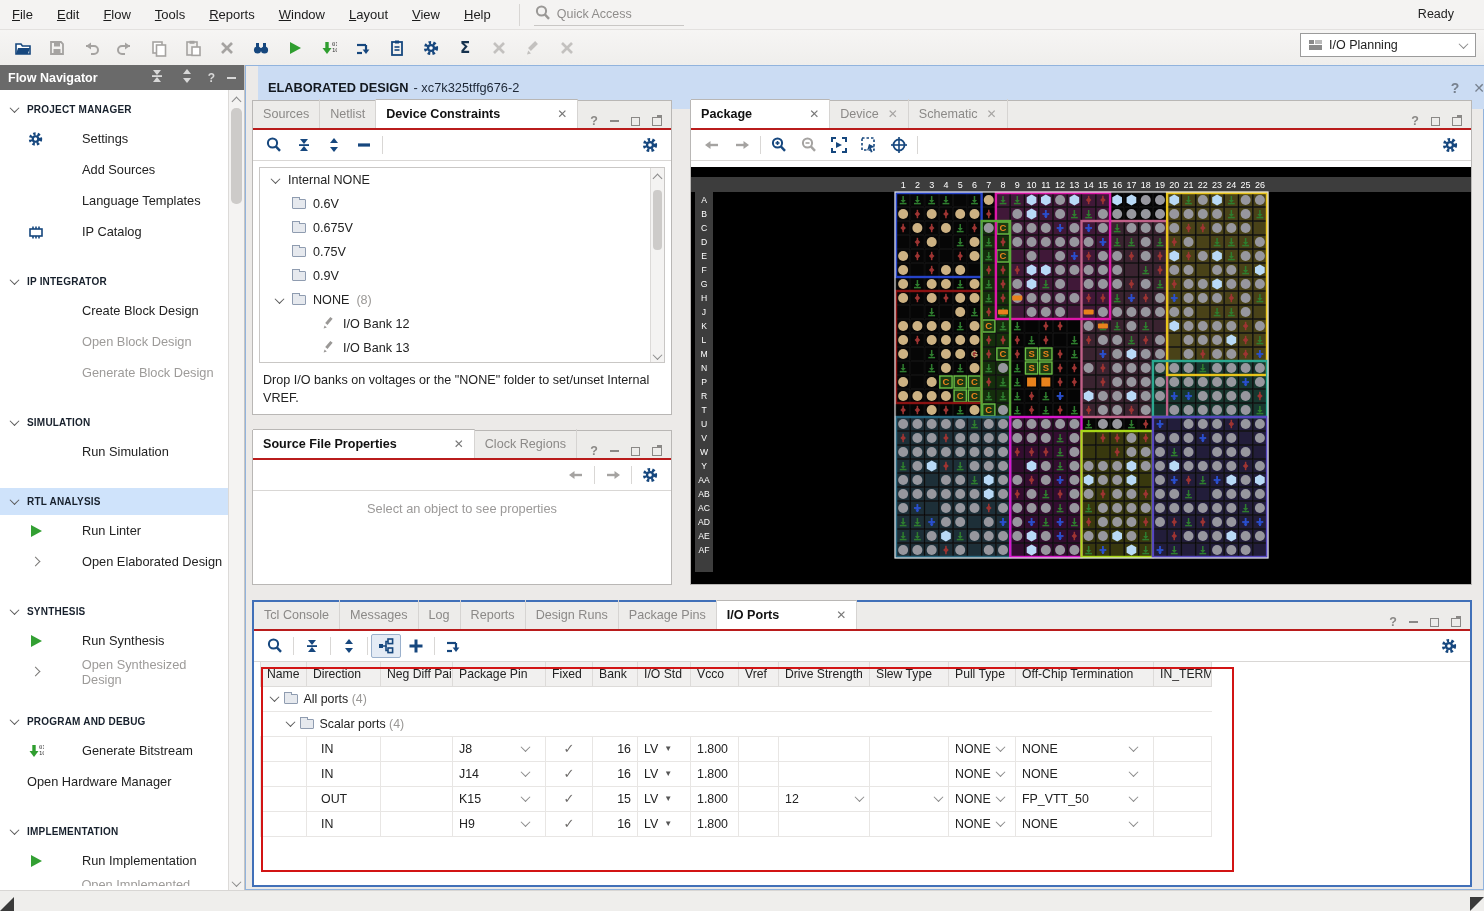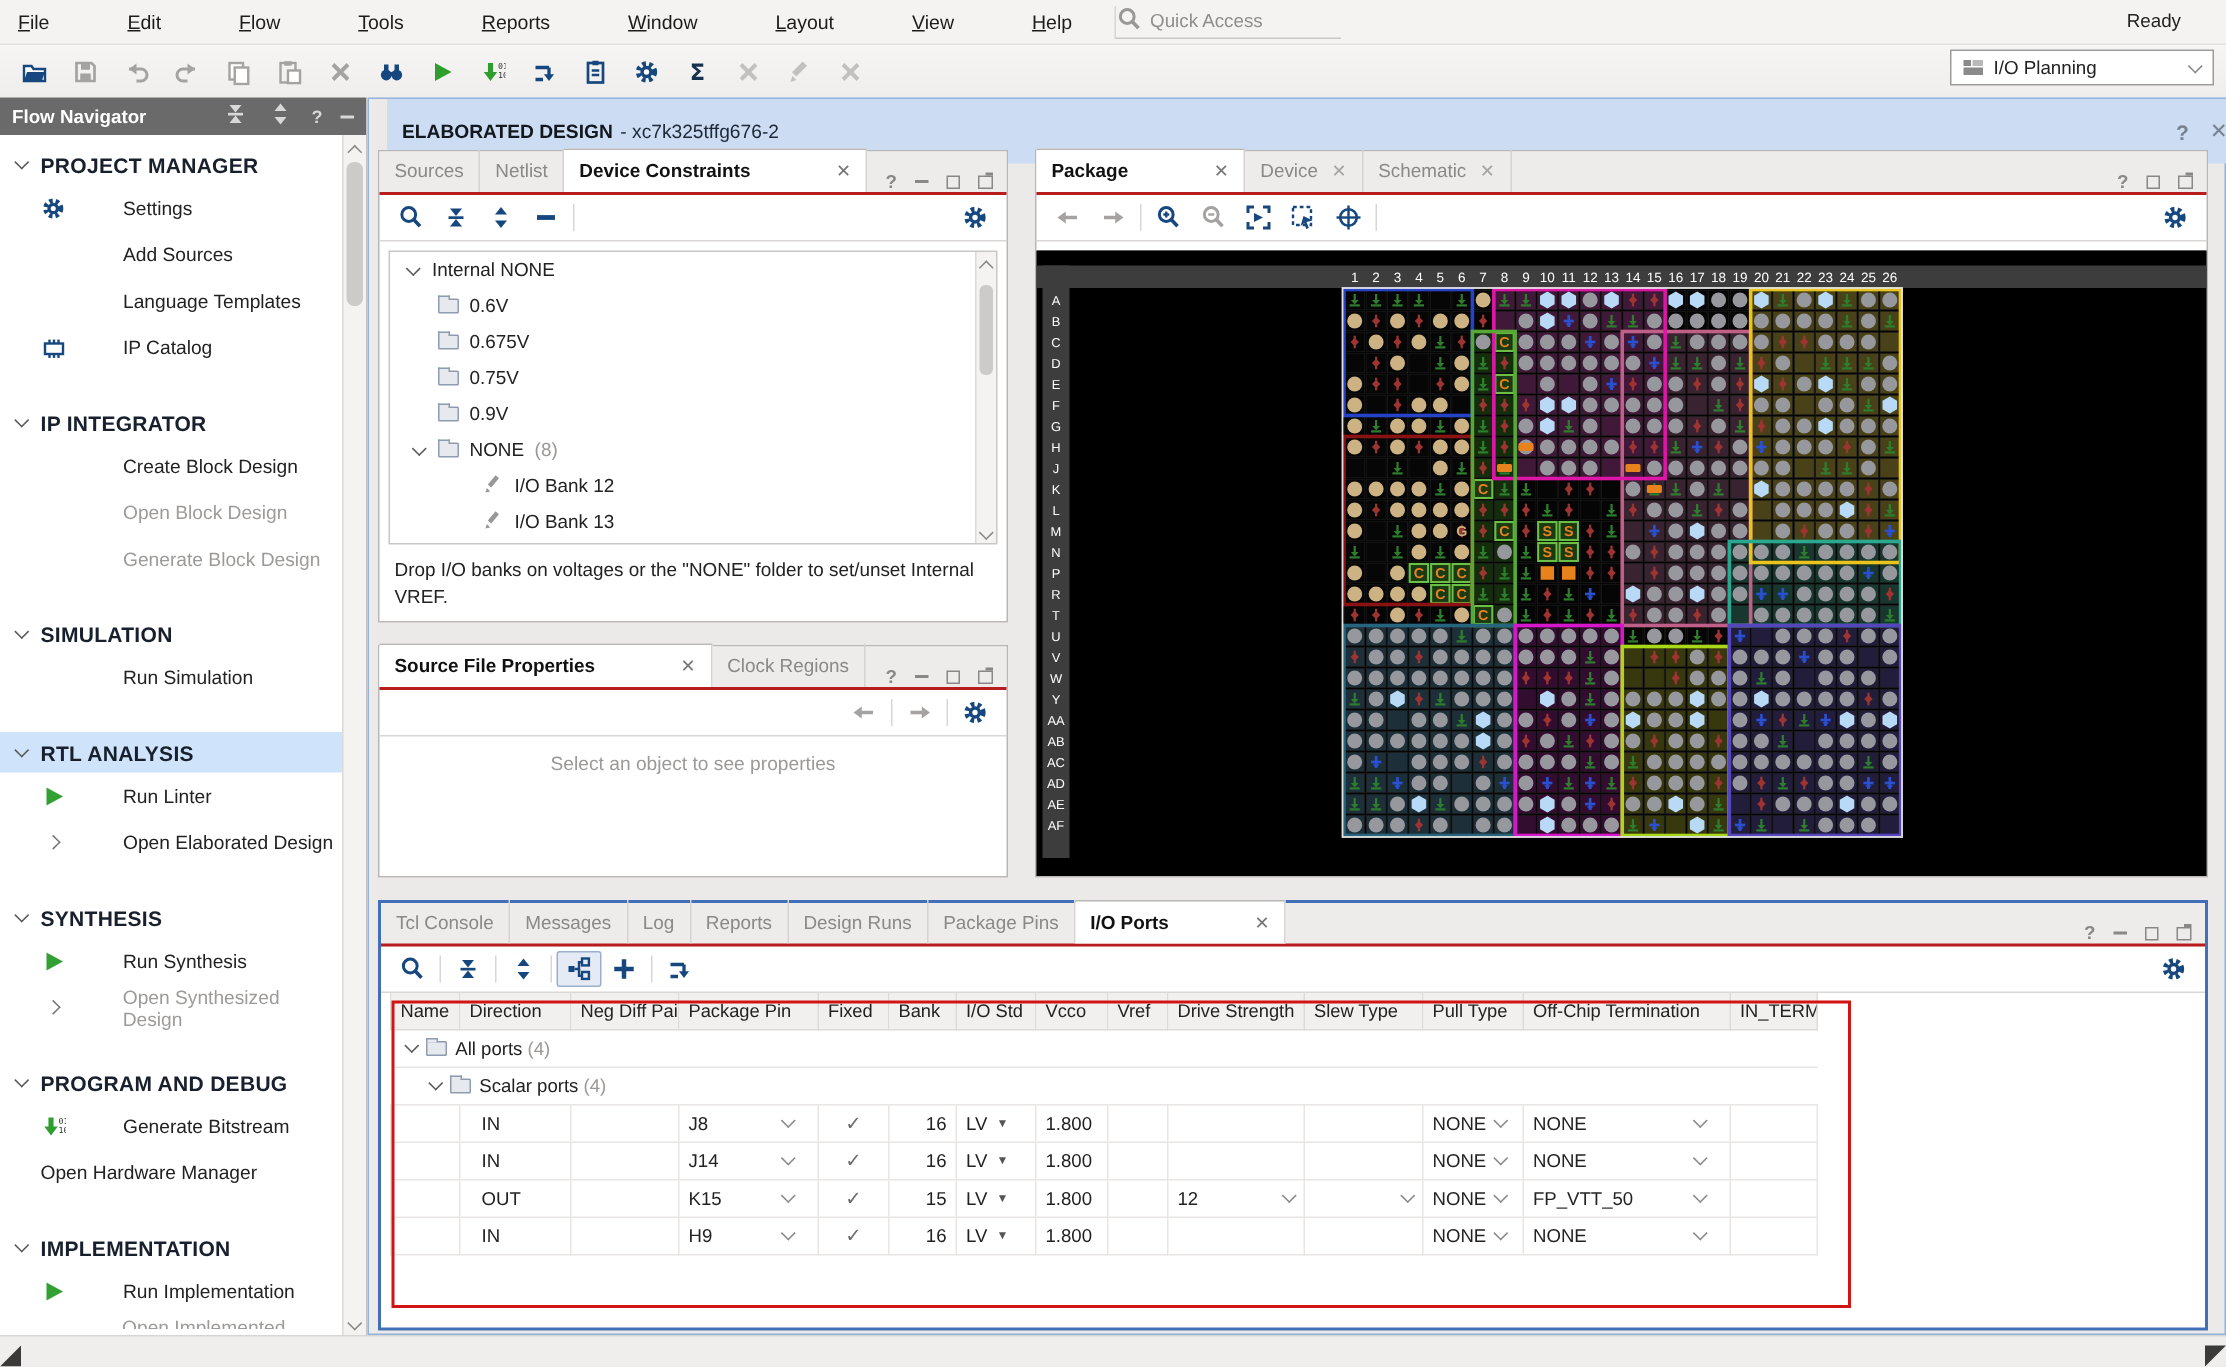--- a/index.html
+++ b/index.html
@@ -7,21 +7,21 @@
   body {
     width:1484px; height:911px; position:relative; overflow:hidden;
     font-family:"Liberation Sans","DejaVu Sans",sans-serif;
     font-size:12.5px; color:#333; background:#eceae8;
   }
   
   .menubar { position:absolute; left:0; top:0; width:1484px; height:30px;
     background:#f4f3f2; display:flex; align-items:center; border-bottom:1px solid #e3e1df; }
   .menu-item { padding:2px 12px; font-size:13px; color:#1c1c1c; cursor:default; }
   .menu-item::first-letter { text-decoration:underline; }
-  .qa-wrap { display:flex; align-items:center; margin-left:16px; 
+  .qa-wrap { display:flex; align-items:center; margin-left:16px; padding-left:14px;
     border-left:1px solid #d8d6d4; height:22px; }
   .qa-box { display:flex; align-items:center; width:150px; border-bottom:1px solid #c9c7c5; height:22px; }
   .qa-box .qa-text { color:#8f8d8b; font-size:12.5px; margin-left:5px; }
   .menubar-status { position:absolute; right:30px; top:7px; font-size:12.5px; color:#222; }
   
   .toolbar { position:absolute; left:0; top:30px; width:1484px; height:35px;
     background:linear-gradient(#f6f5f4,#efEEec); display:flex; align-items:center; padding-left:6px; }
   .tbtn { width:34px; height:26px; display:flex; align-items:center; justify-content:center; }
   .layout-select { position:absolute; right:8px; top:3px; width:176px; height:24px; background:#fff;
     border:1px solid #9b9b9b; display:flex; align-items:center; padding:0 8px; }
@@ -39,21 +39,21 @@
   
   .flownav { position:absolute; left:0; top:65px; width:245px; height:825px; background:#fff;
     border-right:1px solid #c6c4c2; }
   .fn-header { height:25px; background:#6a6a6a; color:#fff; display:flex; align-items:center;
     padding:0 8px; font-weight:bold; font-size:12.5px; }
   .fn-hicons { margin-left:auto; display:flex; gap:12px; color:#d8d8d8; font-size:12px; align-items:center;}
   .fn-body { position:absolute; left:0; top:25px; right:16px; bottom:4px; overflow:hidden; padding-top:6px; }
   .fn-section { margin-bottom:21px; }
   .fn-sec-head { height:27px; display:flex; align-items:center; padding-left:11px; }
   .fn-sec-head.selected { background:#cfe3fb; }
-  .fn-sec-title { font-weight:bold; font-size:14px; color:#17202c; margin-left:9px; letter-spacing:.2px;}
+  .fn-sec-title { font-weight:bold; font-size:10px; color:#17202c; margin-left:9px; letter-spacing:.2px;}
   .fn-item { height:31px; display:flex; align-items:center; padding-left:27px; font-size:12.8px; color:#222;gap:32px; }
   .fn-item .fi-icon { width:17px; margin-right:6px; display:flex; justify-content:center; }
   .fn-item.disabled { color:#9d9b99; }
   .fn-scroll { position:absolute; right:0; top:25px; width:16px; bottom:0;
     background:#f4f3f2; border-left:1px solid #dcdad8; }
   .fn-scroll .thumb { position:absolute; left:2px; right:2px; top:18px; height:96px; background:#cdcbc9; border-radius:5px;}
   .scroll-arrow { position:absolute; left:4px; width:8px; height:8px; }
   
   .workspace { position:absolute; left:245px; top:65px; width:1239px; height:825px;
     background:#eceae8; border:1px solid #91b3dd; }
@@ -111,21 +111,21 @@
   .statusbar { position:absolute; left:0; top:890px; width:1484px; height:21px; background:#efeeec; border-top:1px solid #d8d6d4; }
   .grip { position:absolute; bottom:0; width:0; height:0; border-style:solid; }
   .grip.left { left:0; border-width:0 0 14px 14px; border-color:transparent transparent #3a3a3a transparent; }
   .grip.right { right:0; border-width:14px 0 0 14px; border-color:transparent transparent transparent #3a3a3a;
     transform:rotate(90deg); }
 </style>
 </head>
 <body>
 
 <div class="menubar">
-  <div id="menu-items" style="display:flex;gap:28px;">
+  <div id="menu-items" style="display:flex;">
       <span class="menu-item">File</span>
       <span class="menu-item">Edit</span>
       <span class="menu-item">Flow</span>
       <span class="menu-item">Tools</span>
       <span class="menu-item">Reports</span>
       <span class="menu-item">Window</span>
       <span class="menu-item">Layout</span>
       <span class="menu-item">View</span>
       <span class="menu-item">Help</span>
     </div>

